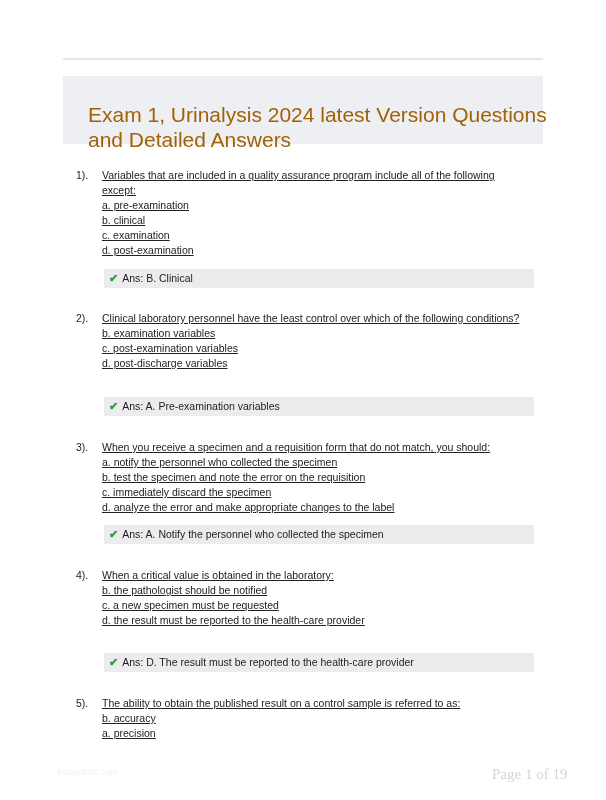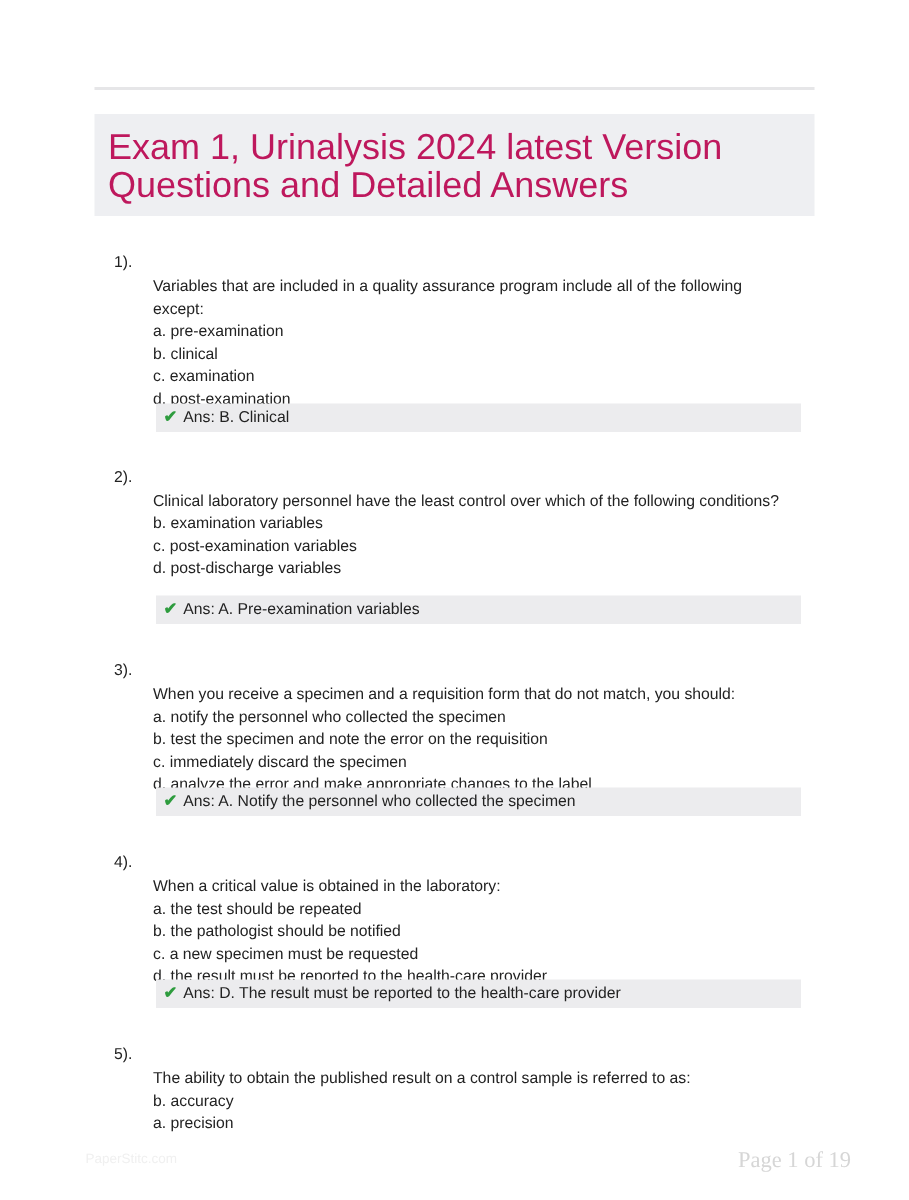--- a/index.html
+++ b/index.html
@@ -1,24 +1,24 @@
 <!DOCTYPE html>
 <html><head>
 <meta charset="utf-8">
 <style>
   html, body { margin: 0; padding: 0; background: #ffffff; }
   body { width: 606px; height: 800px; position: relative; overflow: hidden;
          font-family: "Liberation Sans", sans-serif; color: #222; }
   .top-rule { position: absolute; left: 63px; top: 58px; width: 480px; height: 2px; background: #e6e6e8; }
   .title-box { position: absolute; left: 63px; top: 76px; width: 480px; height: 68px; background: #eeeff2; }
-  .title { position: absolute; left: 9px; top: 10px; margin: 0; font-size: 24px; line-height: 25px;
-           font-weight: normal; color: #be185d; width: 470px; }
+  .title { position: absolute; left: 9px; top: 10px; margin: 16px; font-size: 21px; line-height: 25px;
+           font-weight: normal; color: #a16207; width: 470px; }
   .question { position: absolute; left: 76px; width: 470px; font-size: 10.5px; line-height: 15px; }
   .qnum { position: absolute; left: 0; top: 0; font-size: 10.5px; }
-  .qbody { position: absolute; left: 26px; top: 16px; width: 440px; }
+  .qbody { position: absolute; left: 26px; top: 0; width: 440px; text-decoration: underline; }
   .qtext { margin: 0; }
   .opt { margin: 0; }
   .ans { position: absolute; left: 28px; width: 430px; height: 19px; background: #ececee;
          display: flex; align-items: center; font-size: 10.5px; }
   .check { color: #2e9c3e; font-size: 11px; margin-left: 5px; margin-right: 4px; font-weight: bold; }
   .footer-left { position: absolute; left: 57px; top: 767px; font-size: 9px; color: #f0f0f0; }
   .footer-right { position: absolute; left: 492px; top: 766px; font-size: 15px; color: #d6d6d6;
                   font-family: "Liberation Serif", serif; }
 </style>
 </head>
@@ -71,21 +71,20 @@
   <div class="ans" style="top:85px;">
     <span class="check">✔</span>
     <span>Ans: A. Notify the personnel who collected the specimen</span>
   </div>
 </div>
 
 <div class="question" style="top:568px;">
   <span class="qnum">4).</span>
   <div class="qbody">
     <p class="qtext">When a critical value is obtained in the laboratory:</p>
-    <p class="opt">a. the test should be repeated</p>
     <p class="opt">b. the pathologist should be notified</p>
     <p class="opt">c. a new specimen must be requested</p>
     <p class="opt">d. the result must be reported to the health-care provider</p>
   </div>
   <div class="ans" style="top:85px;">
     <span class="check">✔</span>
     <span>Ans: D. The result must be reported to the health-care provider</span>
   </div>
 </div>
 

